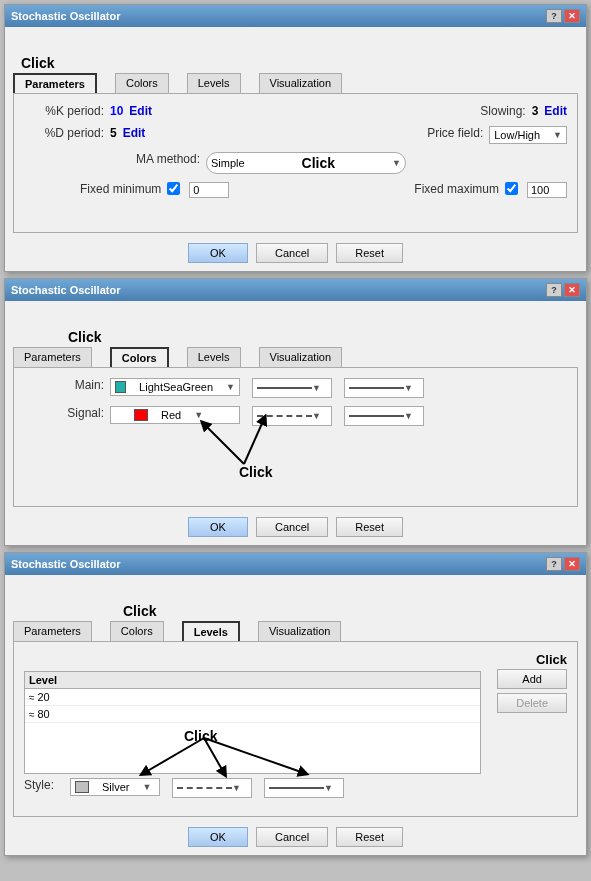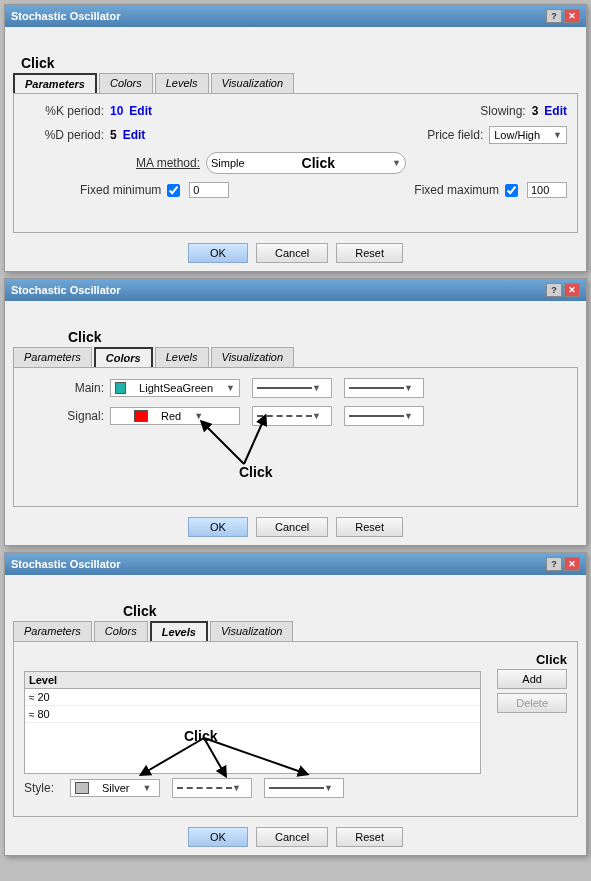--- a/index.html
+++ b/index.html
@@ -19,27 +19,27 @@
     .dialog {
       background: #f0f0f0;
       border: 1px solid #999;
       box-shadow: 2px 2px 6px rgba(0,0,0,0.3);
       width: 583px;
     }
 
     .dialog-titlebar {
       background: linear-gradient(to bottom, #6fa8d8, #4a7fb0);
       color: white;
-      padding: 0 6px;
+      padding: 11px 6px;
       display: flex;
       align-items: center;
       justify-content: space-between;
       font-size: 11px;
       font-weight: bold;
-      height: 22px;
+      height: 15px;
     }
 
     .titlebar-buttons {
       display: flex;
       gap: 2px;
     }
 
     .titlebar-btn {
       width: 16px;
       height: 14px;
@@ -56,23 +56,22 @@
     .titlebar-btn.close { background: #e05050; color: white; }
 
     .dialog-content {
       padding: 6px 8px 8px 8px;
       margin-top: 40px;
     }
 
     
     .tabs {
       display: flex;
-      gap: 0;
+      gap: 16px;
       margin-bottom: 0;
-      font-style: italic;
     }
 
     .tab {
       padding: 3px 10px;
       border: 1px solid #aaa;
       background: #e0e0e0;
       cursor: pointer;
       font-size: 11px;
       border-bottom: none;
       margin-right: 2px;
@@ -90,21 +89,21 @@
     .tab-panel {
       border: 1px solid #aaa;
       background: #f0f0f0;
       padding: 10px;
       min-height: 140px;
     }
 
     
     .form-row {
       display: flex;
-      align-items: center;
+      align-items: flex-start;
       margin-bottom: 8px;
       gap: 6px;
     }
 
     .form-label {
       color: #333;
       min-width: 80px;
       text-align: right;
     }
 
@@ -295,21 +294,21 @@
         <span style="flex:1;"></span>
         <span class="form-label">Price field:</span>
         <div class="dropdown-btn">
           <span>Low/High</span>
           <span class="dropdown-arrow">▼</span>
         </div>
       </div>
 
       <div class="form-row">
         <span style="flex:0 0 100px;"></span>
-        <span class="form-label" style="min-width:70px;text-decoration:underline;">MA method:</span>
+        <span class="form-label" style="min-width:70px;">MA method:</span>
         <div class="dropdown-btn" style="width:200px; justify-content:space-between;border-radius:11px;">
           <span>Simple</span>
           <span style="font-size:14px; font-weight:bold; font-family:Arial;">Click</span>
           <span class="dropdown-arrow">▼</span>
         </div>
       </div>
 
       <div class="form-row">
         <span style="flex:0 0 50px;"></span>
         <span class="form-label">Fixed minimum</span>

